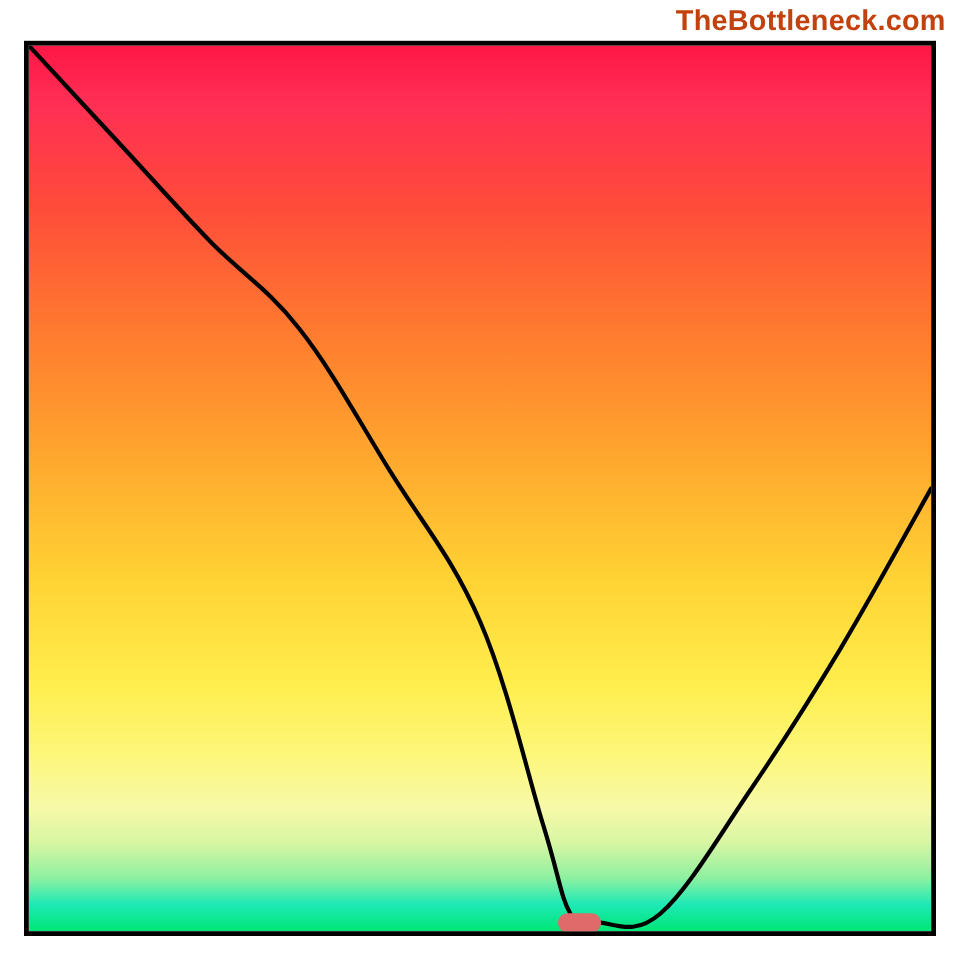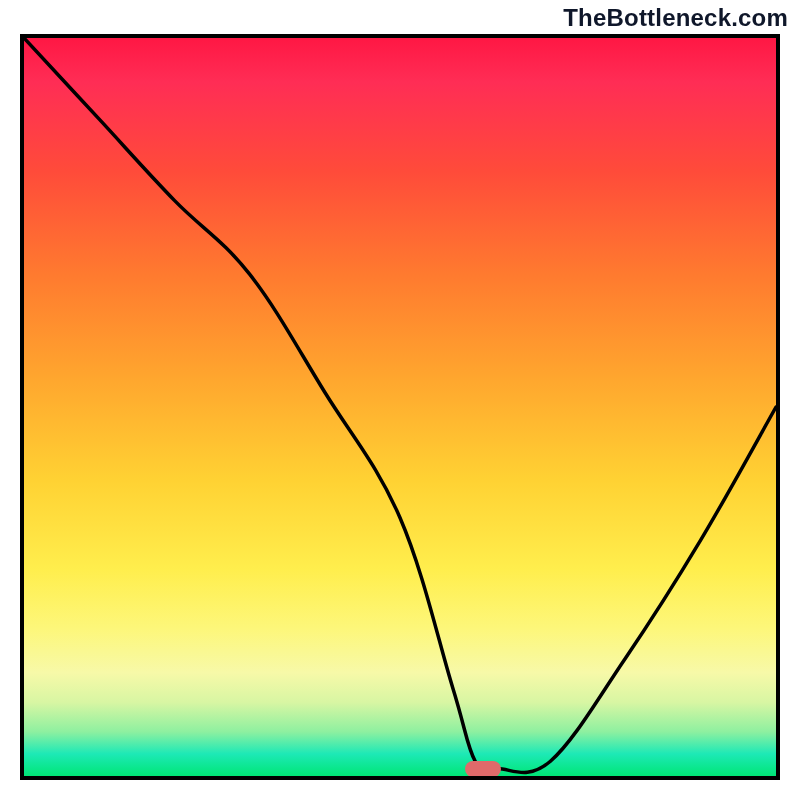--- a/index.html
+++ b/index.html
@@ -15,21 +15,21 @@
     position: relative;
     width: 800px;
     height: 800px;
   }
   .watermark {
     position: absolute;
     top: 4px;
     right: 12px;
     font-size: 24px;
     font-weight: 600;
-    color: #0f172a;
+    color: #c2410c;
     letter-spacing: 0.2px;
     z-index: 10;
   }
   .plot {
     position: absolute;
     left: 20px;
     top: 34px;
     width: 760px;
     height: 746px;
     border: 4px solid #000;

